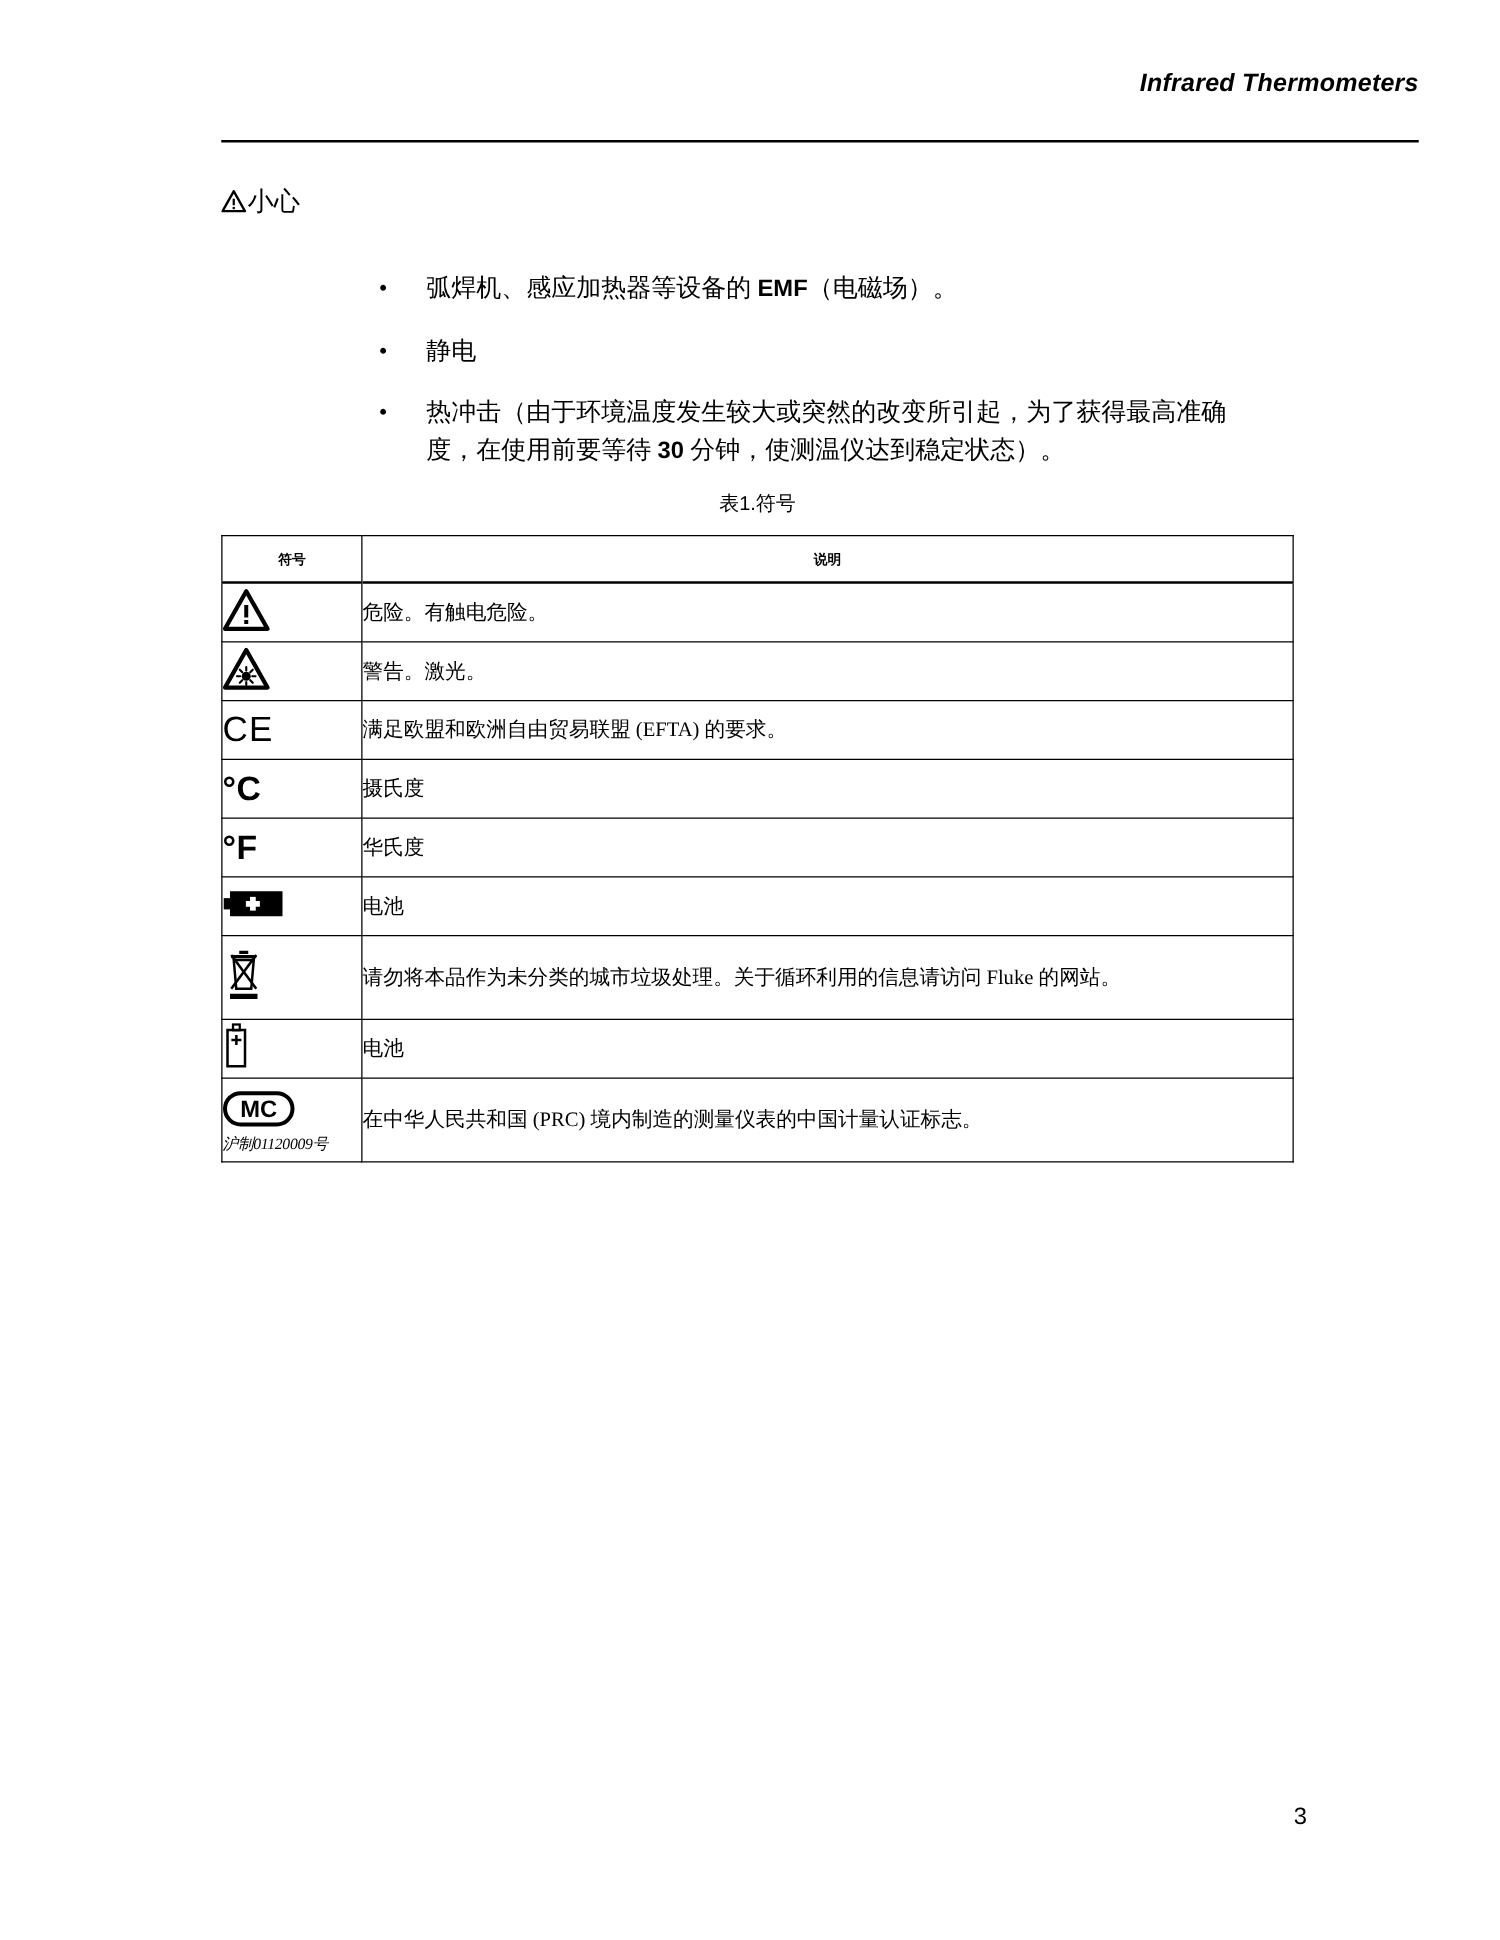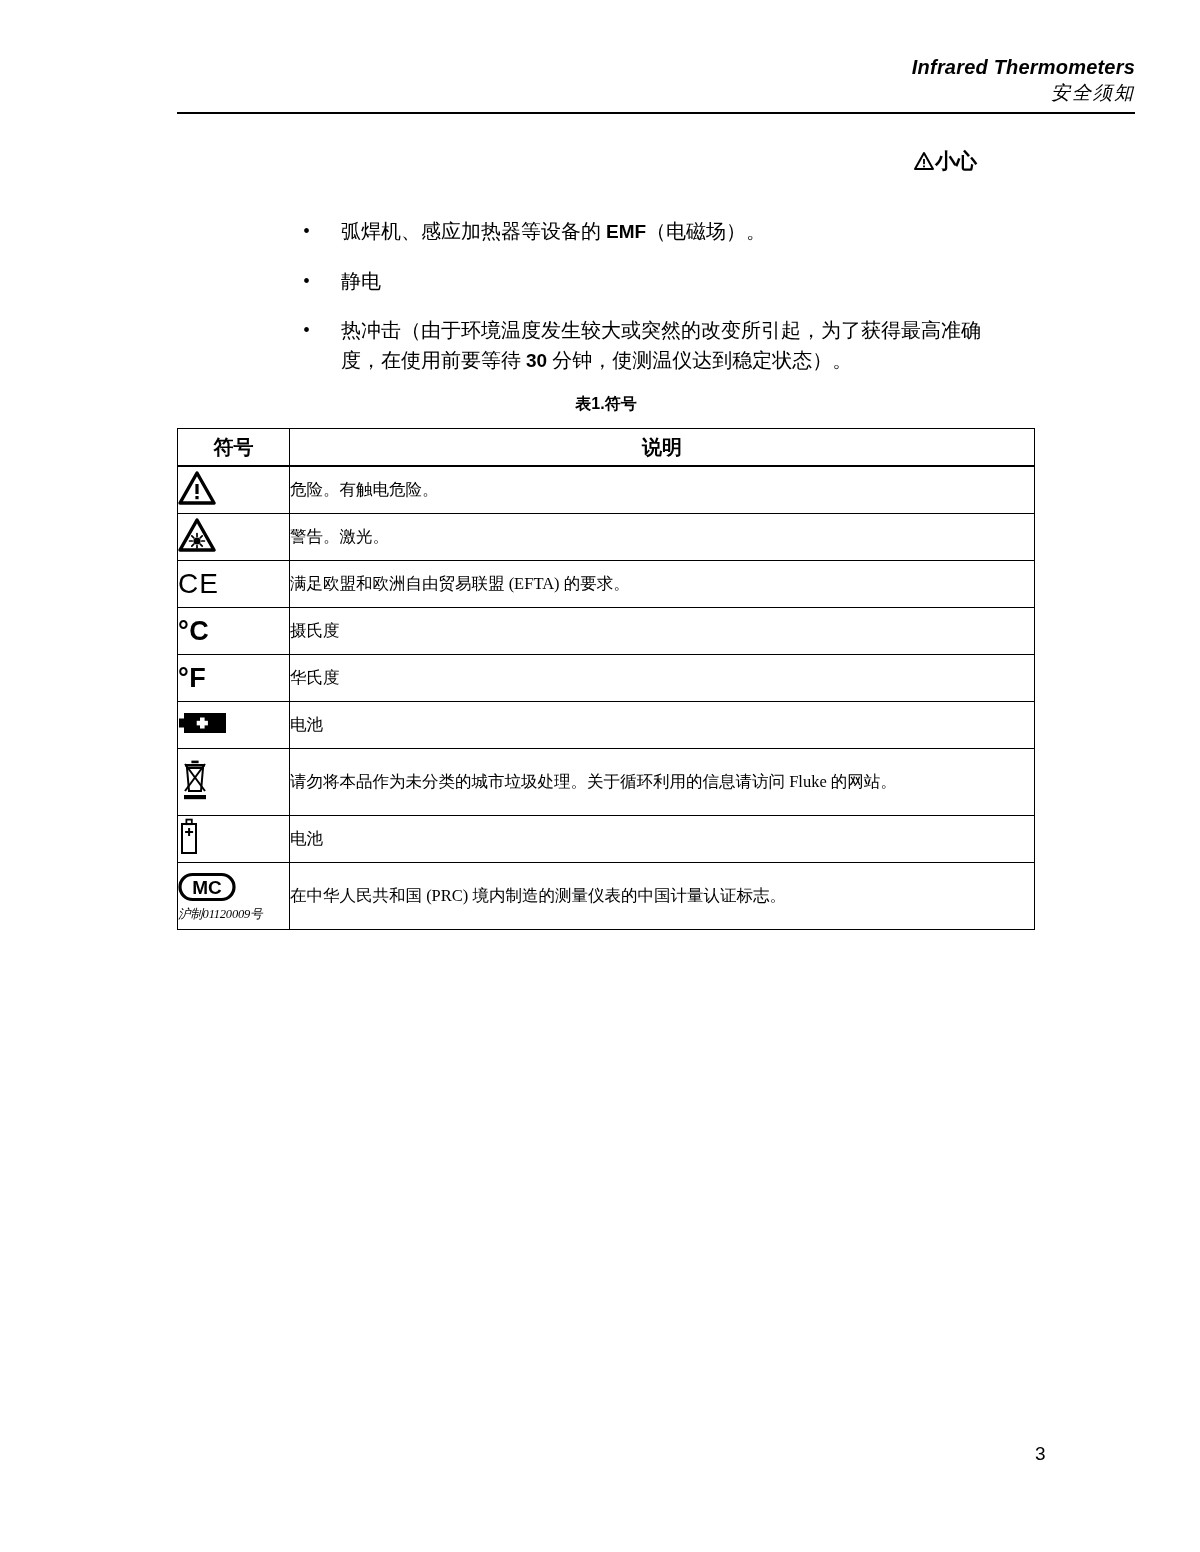--- a/index.html
+++ b/index.html
@@ -55,23 +55,23 @@
     height: 0;
     border-top: 2.2px solid #000;
   }
 
   
   .caution-heading {
     position: absolute;
     left: 177px;
     top: 148px;
     width: 800px;
-    text-align: right;
+    text-align: left;
     font-size: 21px;
-    font-weight: bold;
+    font-weight: normal;
     line-height: 26px;
   }
   .warn-tri {
     display: inline-block;
     vertical-align: -2px;
     margin-right: 1px;
   }
   .intro-line {
     position: absolute;
     left: 177px;
@@ -114,40 +114,40 @@
   }
 
   
   .table-caption {
     position: absolute;
     left: 177px;
     top: 394px;
     width: 858px;
     text-align: center;
     font-size: 16px;
-    font-weight: bold;
+    font-weight: normal;
     font-family: "Liberation Sans", "DejaVu Sans", sans-serif;
     line-height: 20px;
   }
   table.symbols {
     position: absolute;
     left: 177px;
     top: 428px;
     width: 858px;
     border-collapse: collapse;
     table-layout: fixed;
   }
   table.symbols td, table.symbols th {
     border: 1px solid #000;
     padding: 0;
     vertical-align: middle;
   }
   table.symbols th.hdr-sym,
   table.symbols th.hdr-desc {
-    font-size: 20px;
+    font-size: 11px;
     font-weight: bold;
     font-family: "Liberation Sans", "DejaVu Sans", sans-serif;
     height: 36px;
     text-align: center;
     border-bottom: 2.4px solid #000;
   }
   table.symbols th.hdr-sym { width: 111px; }
   td.sym-cell {
     width: 111px;
     height: 46px;
@@ -193,21 +193,20 @@
     font-size: 19px;
   }
 </style>
 </head>
 <body>
 
 <div class="page">
 
   <div class="header">
     <div class="header-title">Infrared Thermometers</div>
-    <div class="header-sub">安全须知</div>
   </div>
   <div class="header-rule"></div>
 
   <div class="caution-heading">
     <span class="warn-tri">
       <svg width="20" height="18" viewBox="0 0 20 18">
         <path d="M10 1 L19 17 L1 17 Z" fill="none" stroke="#000" stroke-width="2" stroke-linejoin="round"></path>
         <rect x="9.1" y="7" width="1.8" height="5.2" fill="#000"></rect>
         <rect x="9.1" y="13.5" width="1.8" height="1.8" fill="#000"></rect>
       </svg>

